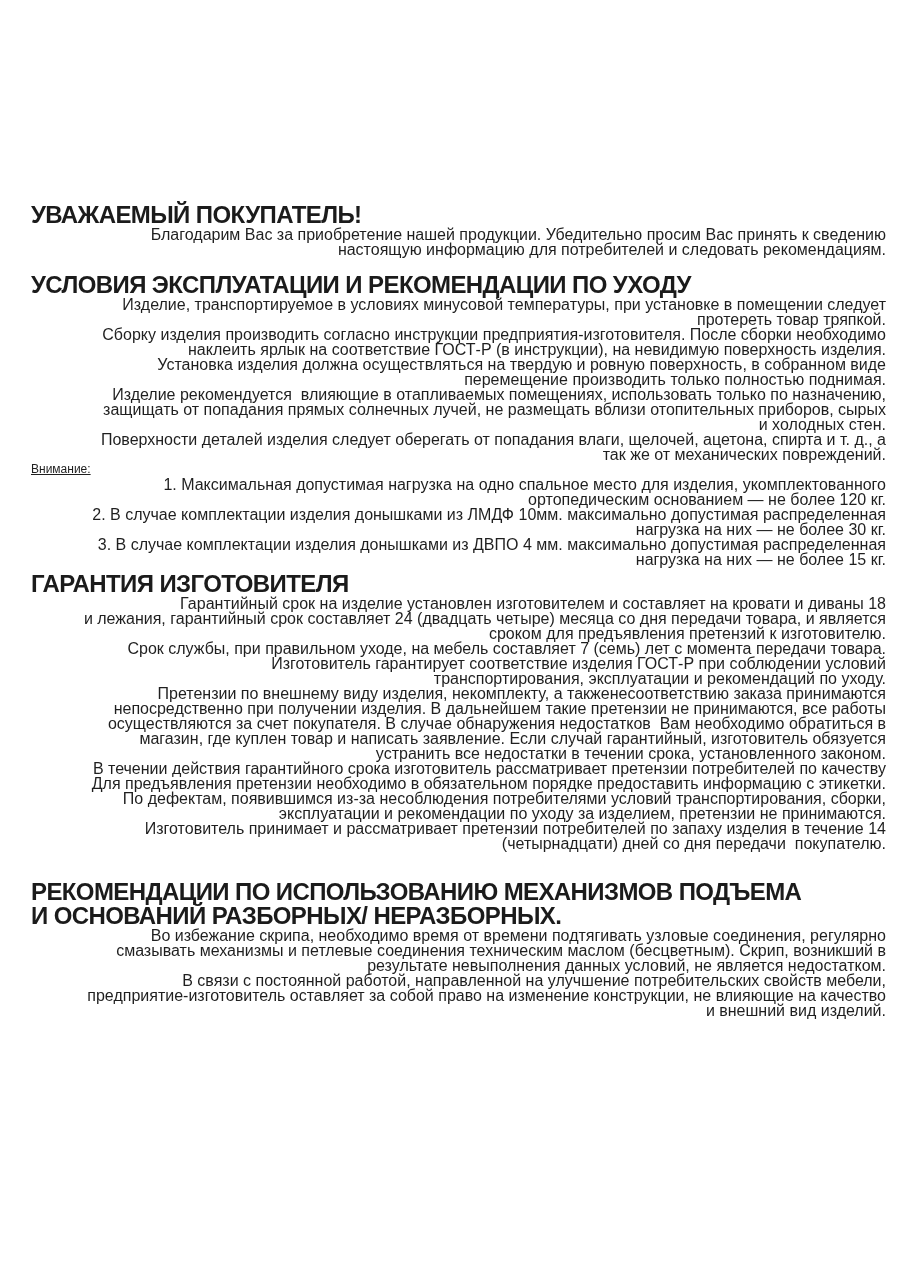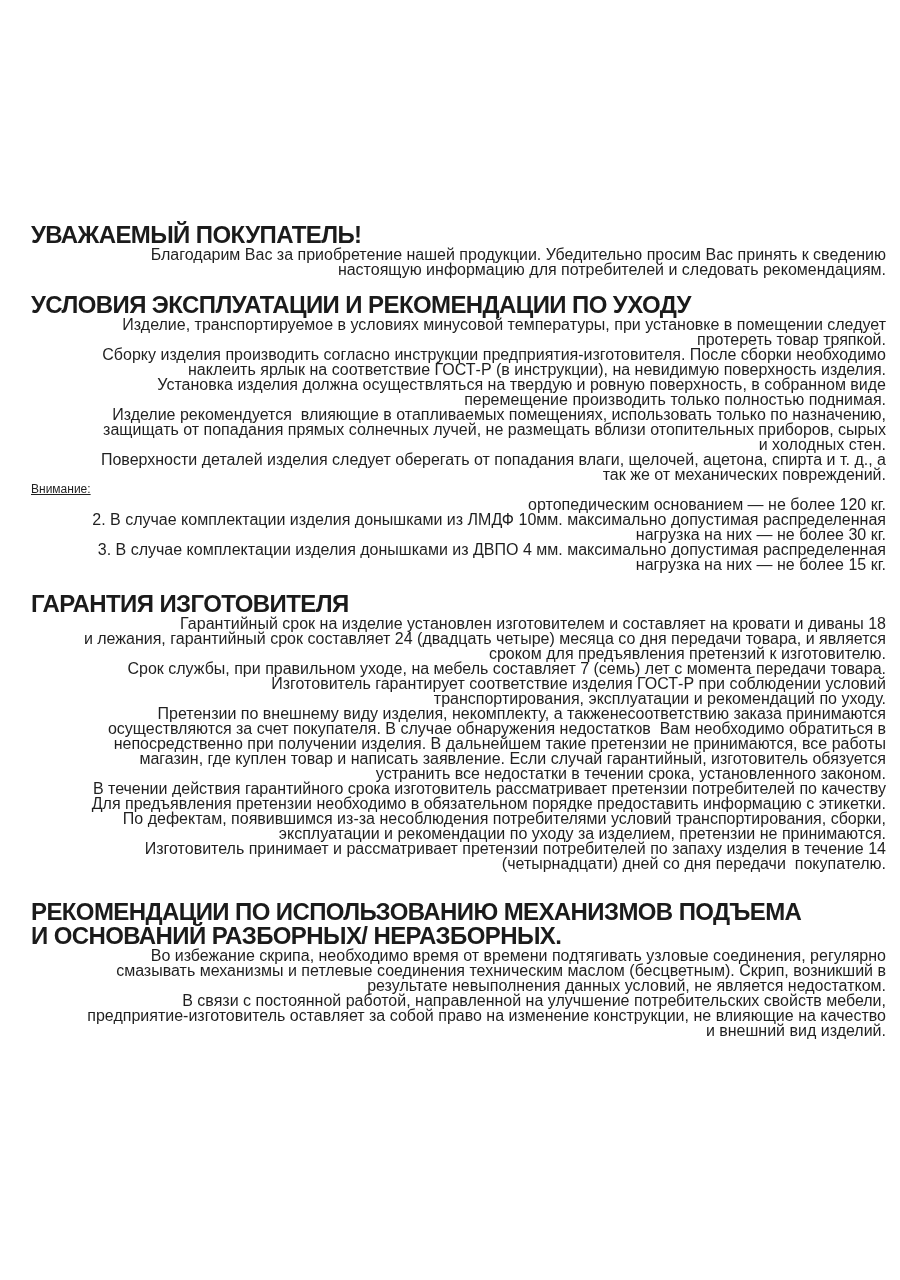--- a/index.html
+++ b/index.html
@@ -16,21 +16,20 @@
   }
   .page {
     position: absolute;
     inset: 0;
     background: #ffffff;
   }
   .sec {
     position: absolute;
     left: 31px;
     right: 14px;
-    margin-top: 20px;
   }
   .heading, .heading-line {
     margin: 0;
     font-weight: bold;
     font-size: 24px;
     line-height: 24px;
     letter-spacing: -0.6px;
     color: #1b1b1b;
     white-space: pre;
   }
@@ -76,40 +75,41 @@
         <div class="line">Установка изделия должна осуществляться на твердую и ровную поверхность, в собранном виде</div>
         <div class="line">перемещение производить только полностью поднимая.</div>
         <div class="line">Изделие рекомендуется  влияющие в отапливаемых помещениях, использовать только по назначению,</div>
         <div class="line">защищать от попадания прямых солнечных лучей, не размещать вблизи отопительных приборов, сырых</div>
         <div class="line">и холодных стен.</div>
         <div class="line">Поверхности деталей изделия следует оберегать от попадания влаги, щелочей, ацетона, спирта и т. д., а</div>
         <div class="line">так же от механических повреждений.</div>
       </div>
     <div class="attention">Внимание:</div>
     <div class="para">
+        <div class="line">1. Максимальная допустимая нагрузка на одно спальное место для изделия, укомплектованного</div>
         <div class="line">ортопедическим основанием — не более 120 кг.</div>
         <div class="line">2. В случае комплектации изделия донышками из ЛМДФ 10мм. максимально допустимая распределенная</div>
         <div class="line">нагрузка на них — не более 30 кг.</div>
         <div class="line">3. В случае комплектации изделия донышками из ДВПО 4 мм. максимально допустимая распределенная</div>
         <div class="line">нагрузка на них — не более 15 кг.</div>
       </div>
   </section>
 
   <section class="sec" style="top:572px">
     <h1 class="heading">ГАРАНТИЯ ИЗГОТОВИТЕЛЯ</h1>
     <div class="para">
         <div class="line">Гарантийный срок на изделие установлен изготовителем и составляет на кровати и диваны 18</div>
         <div class="line">и лежания, гарантийный срок составляет 24 (двадцать четыре) месяца со дня передачи товара, и является</div>
         <div class="line">сроком для предъявления претензий к изготовителю.</div>
         <div class="line">Срок службы, при правильном уходе, на мебель составляет 7 (семь) лет с момента передачи товара.</div>
         <div class="line">Изготовитель гарантирует соответствие изделия ГОСТ-Р при соблюдении условий</div>
         <div class="line">транспортирования, эксплуатации и рекомендаций по уходу.</div>
         <div class="line">Претензии по внешнему виду изделия, некомплекту, а такженесоответствию заказа принимаются</div>
+        <div class="line">непосредственно при получении изделия. В дальнейшем такие претензии не принимаются, все работы</div>
         <div class="line">осуществляются за счет покупателя. В случае обнаружения недостатков  Вам необходимо обратиться в</div>
-        <div class="line">непосредственно при получении изделия. В дальнейшем такие претензии не принимаются, все работы</div>
         <div class="line">магазин, где куплен товар и написать заявление. Если случай гарантийный, изготовитель обязуется</div>
         <div class="line">устранить все недостатки в течении срока, установленного законом.</div>
         <div class="line">В течении действия гарантийного срока изготовитель рассматривает претензии потребителей по качеству</div>
         <div class="line">Для предъявления претензии необходимо в обязательном порядке предоставить информацию с этикетки.</div>
         <div class="line">По дефектам, появившимся из-за несоблюдения потребителями условий транспортирования, сборки,</div>
         <div class="line">эксплуатации и рекомендации по уходу за изделием, претензии не принимаются.</div>
         <div class="line">Изготовитель принимает и рассматривает претензии потребителей по запаху изделия в течение 14</div>
         <div class="line">(четырнадцати) дней со дня передачи  покупателю.</div>
       </div>
   </section>

